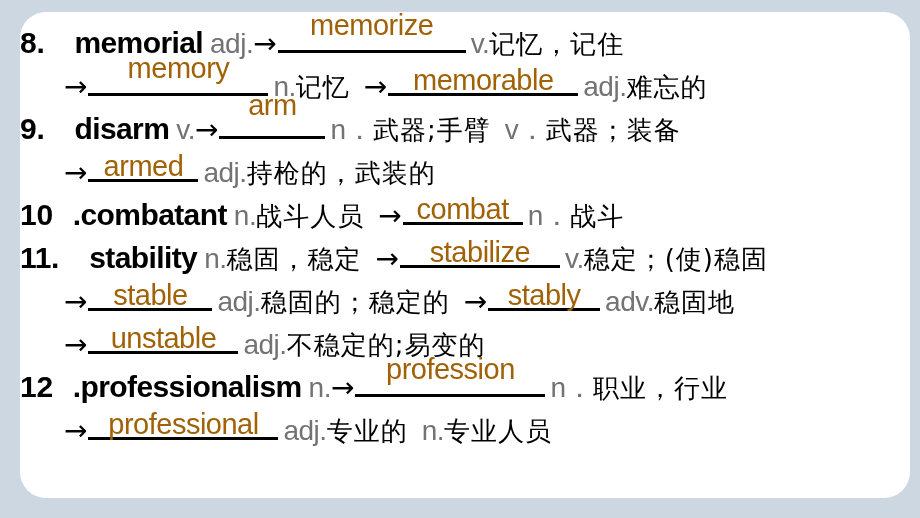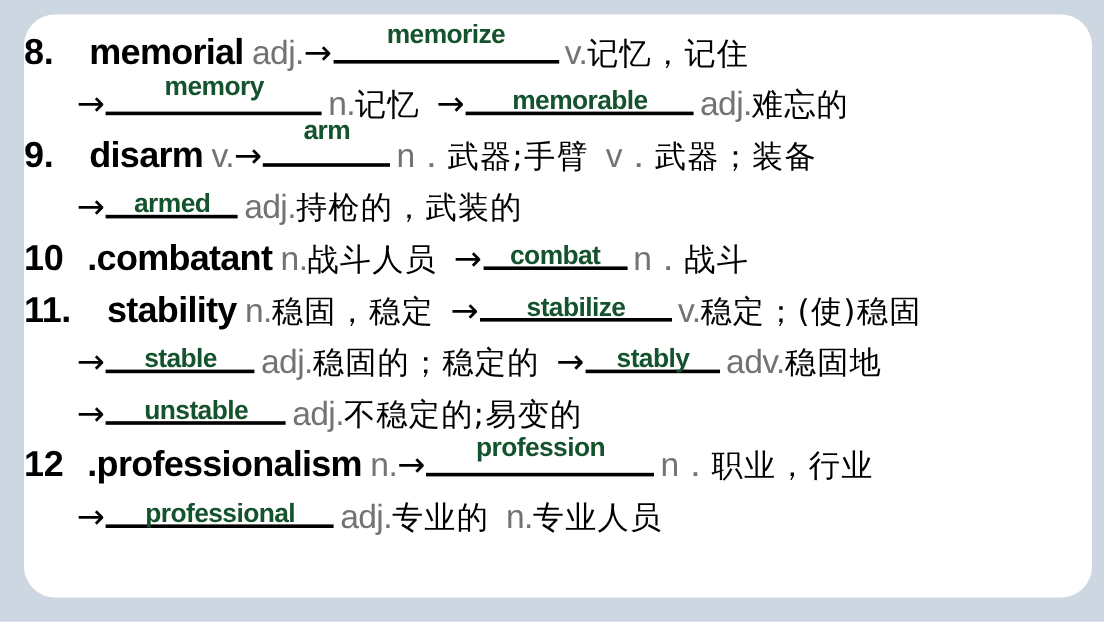--- a/index.html
+++ b/index.html
@@ -94,23 +94,23 @@
     vertical-align: baseline;
     border-bottom: 3px solid #000;
     height: 30px;
   }
   .blank .ans {
     position: absolute;
     left: 50%;
     transform: translateX(-50%);
     white-space: nowrap;
     font-family: "Liberation Sans", sans-serif;
-    font-weight: bold;
-    color: #14532d;
-    font-size: 22px;
+    font-weight: normal;
+    color: #a16207;
+    font-size: 29px;
     letter-spacing: -0.5px;
   }
   
   .blank.high .ans { bottom: 8px; }
   
   .blank.low  .ans { bottom: -4px; }
   .blank.mid  .ans { bottom: 14px; }
 </style>
 </head>
 <body>

